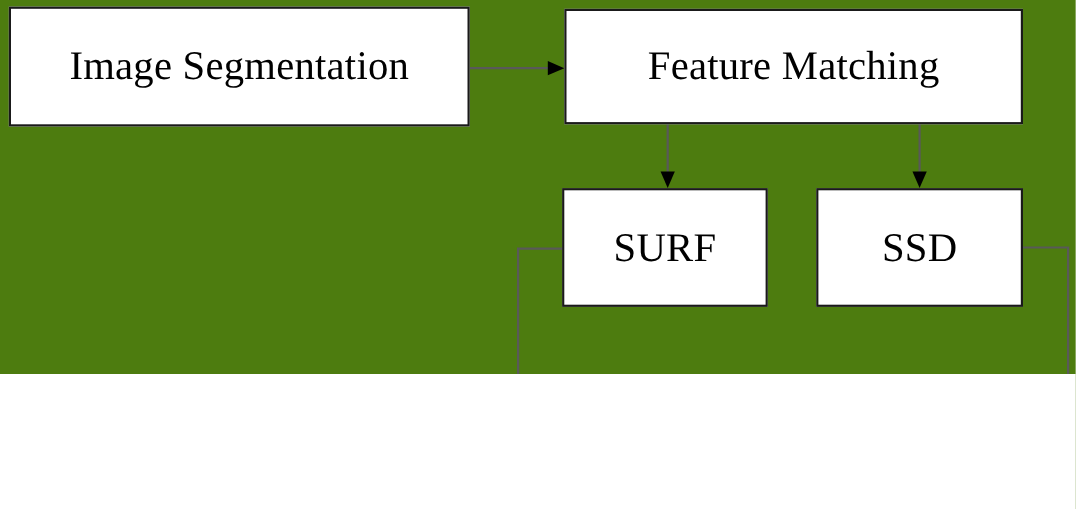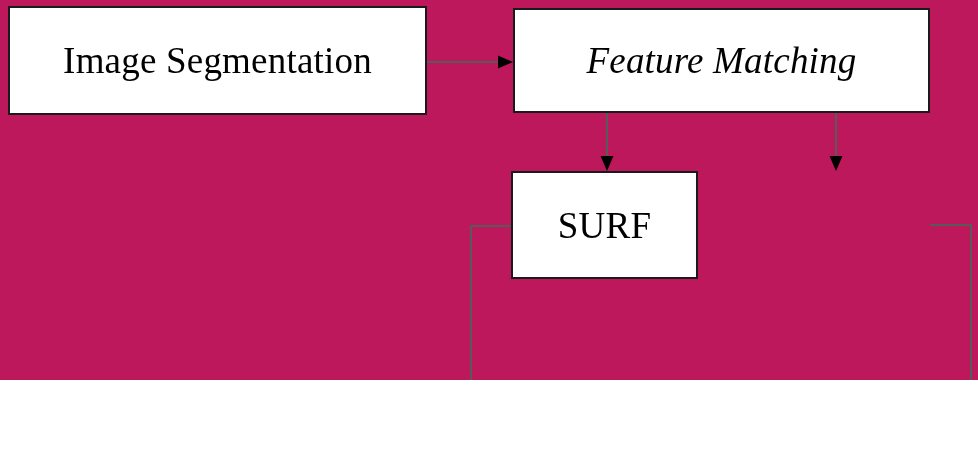--- a/index.html
+++ b/index.html
@@ -3,22 +3,22 @@
 <meta charset="utf-8">
 <style>
   html, body {
     margin: 0;
     padding: 0;
     background: #ffffff;
   }
   .canvas {
     position: relative;
     width: 978px;
-    height: 380px;
-    background: #be185d;
+    height: 340px;
+    background: #4d7c0f;
     font-family: "Liberation Serif", "DejaVu Serif", serif;
     overflow: hidden;
   }
   .edges-svg {
     position: absolute;
     left: 0;
     top: 0;
     width: 978px;
     height: 476px;
     z-index: 1;
@@ -34,21 +34,21 @@
     z-index: 2;
   }
   .node-label {
     font-size: 37px;
     color: #000000;
     white-space: nowrap;
     line-height: 1;
     letter-spacing: 0.2px;
   }
   #node-image-segmentation { left: 8px;   top: 6px;   width: 419px; height: 109px; }
-  #node-feature-matching   { left: 513px; top: 8px;   width: 417px; height: 105px; font-style: italic; }
+  #node-feature-matching   { left: 513px; top: 8px;   width: 417px; height: 105px; }
   #node-surf               { left: 511px; top: 171px; width: 187px; height: 108px; }
   #node-ssd                { left: 742px; top: 171px; width: 188px; height: 108px; }
   #node-surf-ssd           { left: 512px; top: 363px; width: 419px; height: 104px; }
   .edge-line {
     stroke: #595959;
     stroke-width: 2;
     fill: none;
   }
   .arrow-head {
     fill: #000000;
@@ -93,15 +93,18 @@
   </div>
 
   <div class="node" id="node-feature-matching">
     <span class="node-label">Feature Matching</span>
   </div>
 
   <div class="node" id="node-surf">
     <span class="node-label">SURF</span>
   </div>
 
+  <div class="node" id="node-ssd">
+    <span class="node-label">SSD</span>
+  </div>
 
 
 </div>
 
 </body></html>

